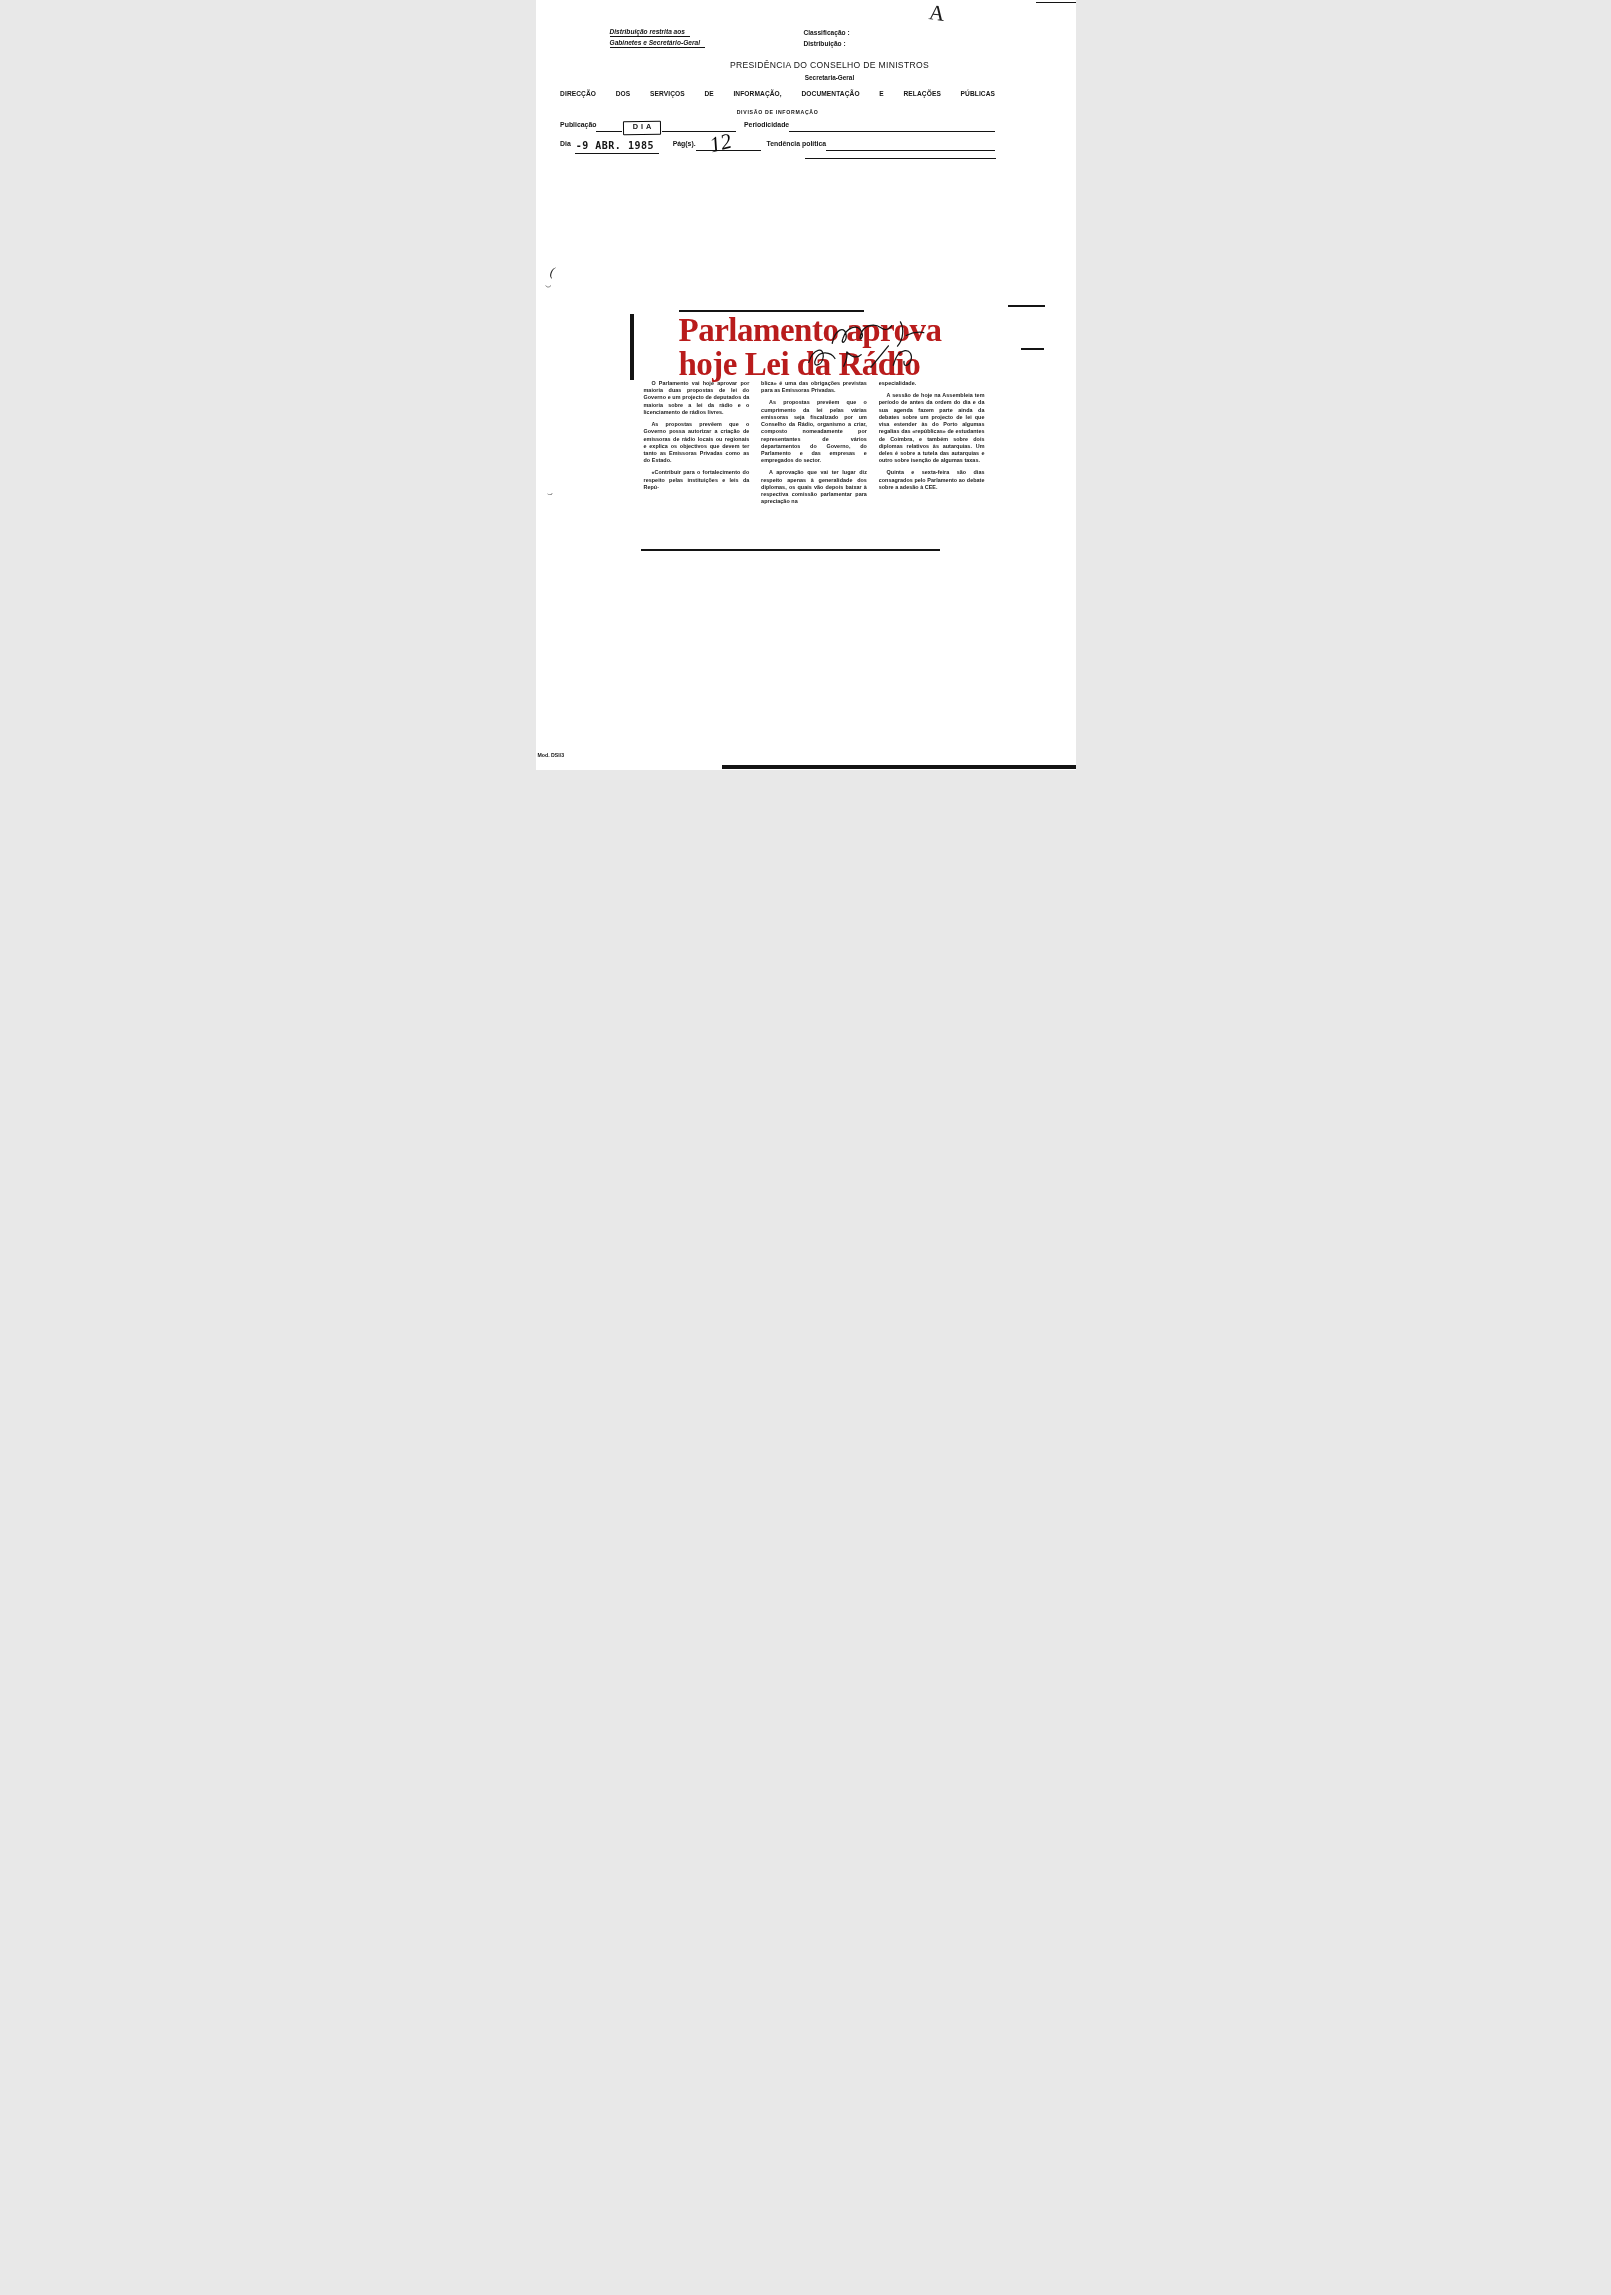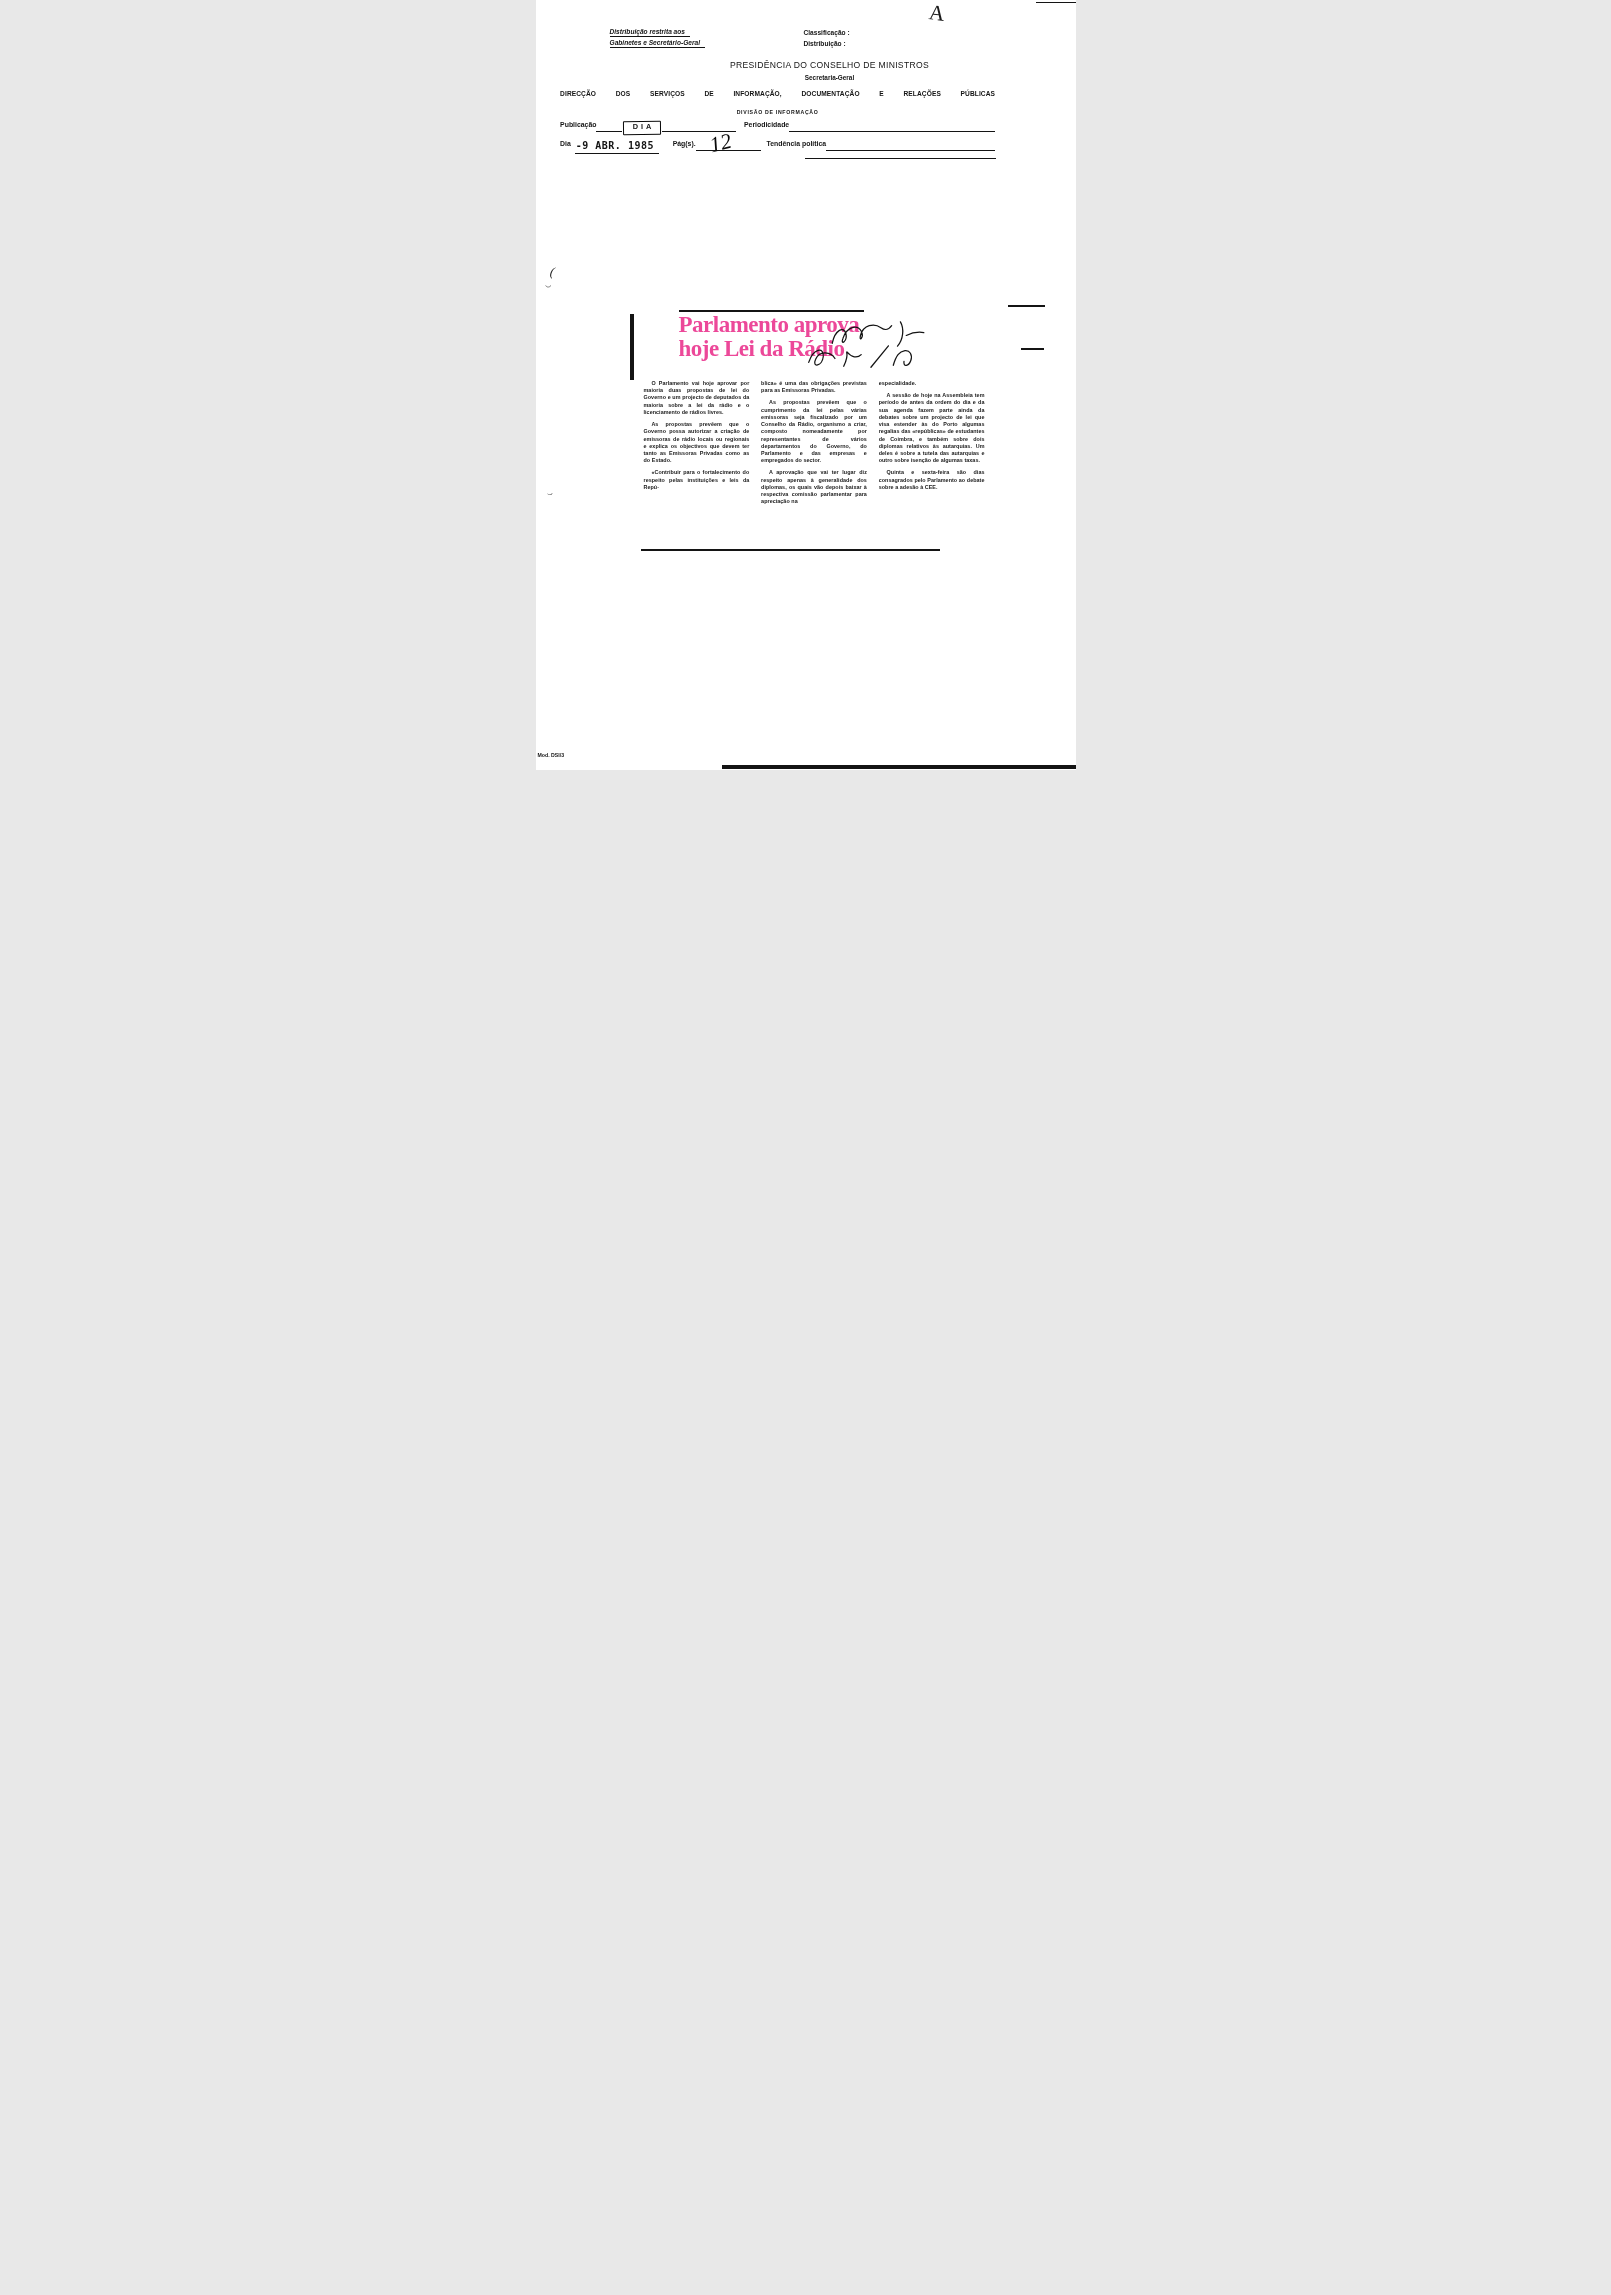--- a/index.html
+++ b/index.html
@@ -52,22 +52,22 @@
   .hand12{
     position:absolute;left:14.7px;bottom:-4.9px;
     font-family:"Liberation Serif",serif;font-style:italic;font-weight:400;
     font-size:21.6px;line-height:1;transform:rotate(-14deg);color:#0a0a0a;
   }
   .spacer{display:inline-block;}
   
   .headline{
     position:absolute;left:143px;top:313px;
     font-family:"Liberation Serif",serif;font-weight:700;
-    font-size:23px;line-height:1.03;letter-spacing:-0.5px;
-    color:#ec4899;white-space:nowrap;
+    font-size:33px;line-height:1.03;letter-spacing:-0.5px;
+    color:#b91c1c;white-space:nowrap;
   }
   .cols{position:absolute;left:108px;top:380px;width:341px;display:flex;gap:11.8px;}
   .col{flex:1;font-size:5.4px;font-weight:700;line-height:1.34;text-align:justify;color:#1a1a1a;letter-spacing:0.05px;}
   .col p{margin:0 0 4.9px;text-indent:7.9px;}
   .col p.no-indent{text-indent:0;}
   .modref{left:2px;top:752px;font-size:5.2px;font-weight:700;}
   .mark{font-family:"Liberation Serif",serif;color:#222;}
   .scribble{position:absolute;}
   .scribble path{fill:none;stroke:#141414;stroke-width:2.6;stroke-linecap:round;}
 </style>

